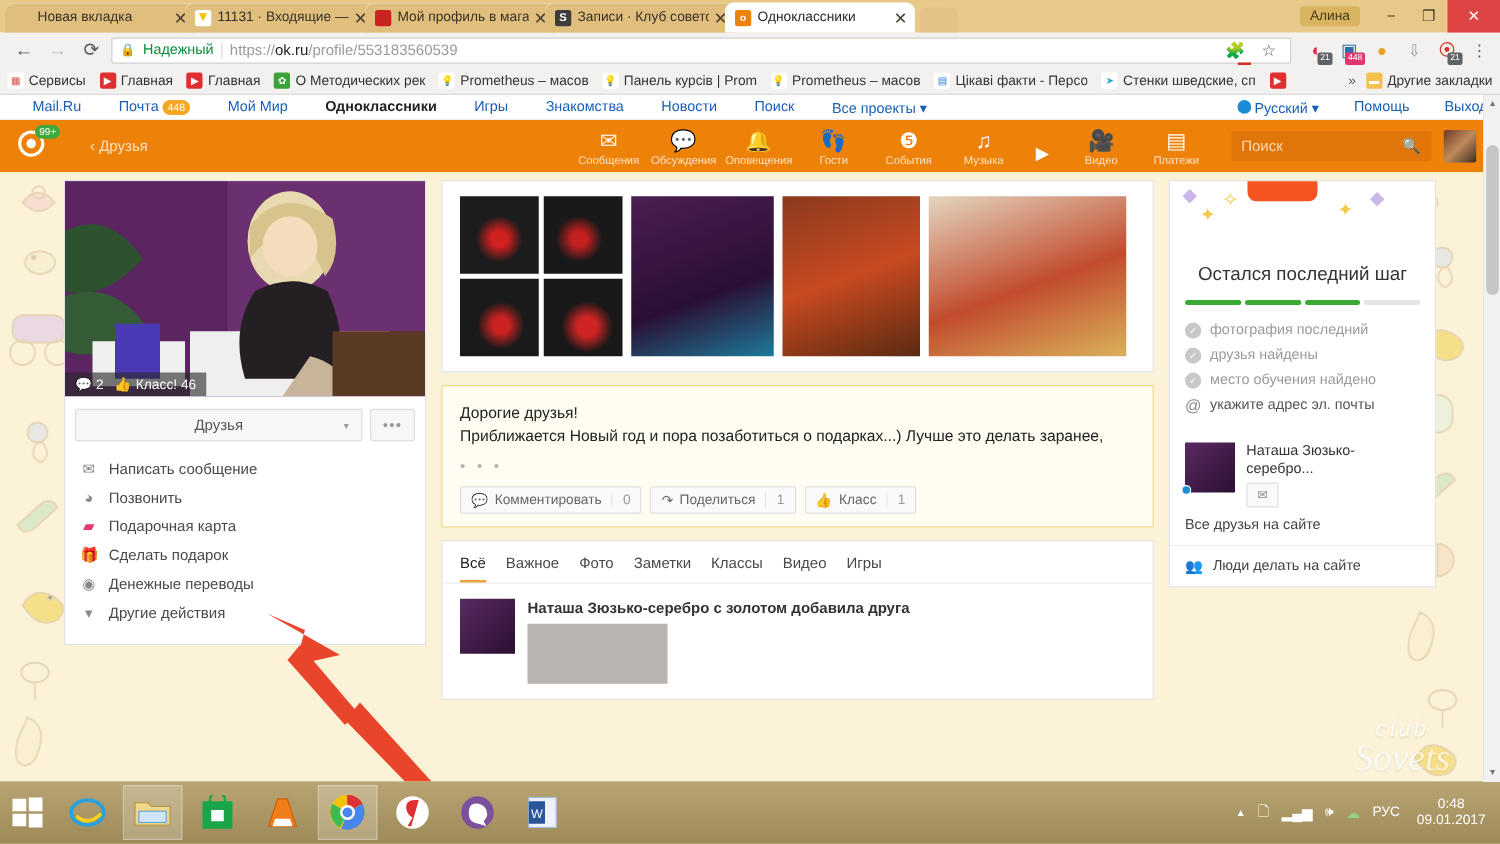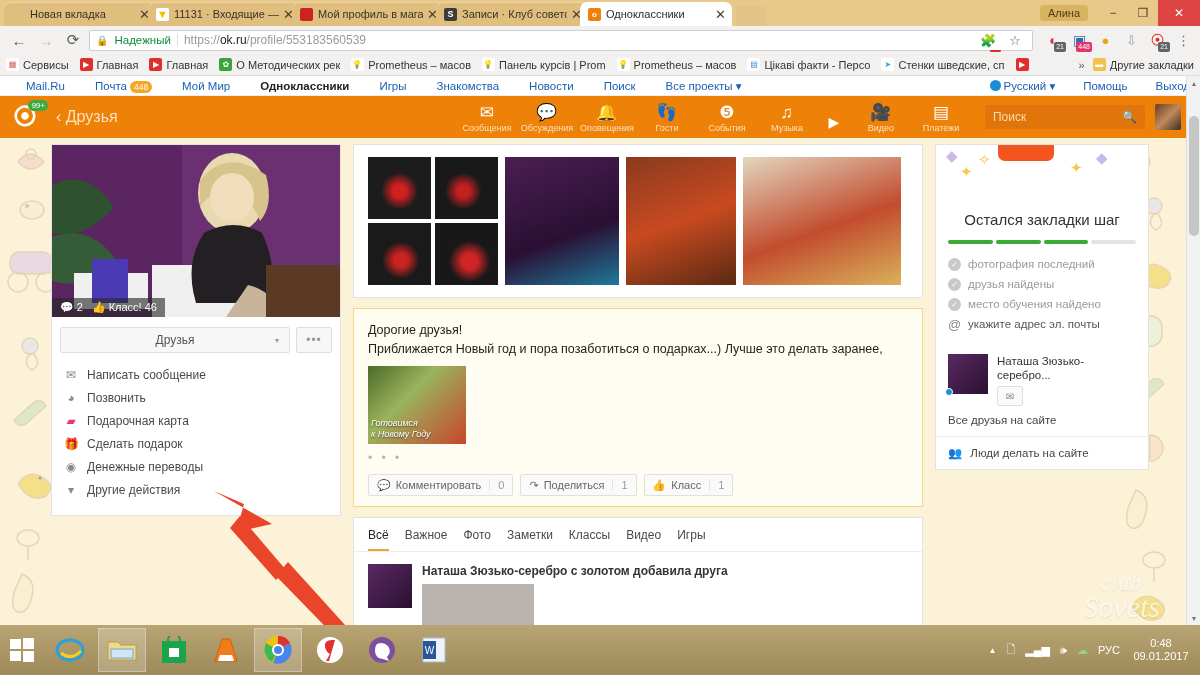--- a/index.html
+++ b/index.html
@@ -87,21 +87,21 @@
   .globe { width:11px; height:11px; border-radius:50%; background:#1a8cd8; display:inline-block; margin-right:3px; vertical-align:-1px; }
 
   
   .okhead { height:42px; background:#ee8208; display:flex; align-items:center; padding:0 10px; position:relative; }
   .oklogo { position:relative; width:30px; height:30px; display:flex; align-items:center; justify-content:center; }
   .oklogo .ok {
     font-size:24px; font-weight:bold; color:#fff; font-family:"Liberation Sans",sans-serif; line-height:22px;
   }
   .oklogo .cnt { position:absolute; right:-8px; top:-2px; background:#3fa93f; color:#fff; font-size:8px;
      border-radius:7px; padding:1px 3px; }
-  .backlink { color:#ffe1bd; font-size:16px; margin-left:16px; }
+  .backlink { color:#ffe1bd; font-size:12px; margin-left:32px; }
   .navitems { margin-left:auto; display:flex; align-items:flex-end; gap:0; }
   .nv { width:60px; text-align:center; color:#ffe6cb; font-size:9px; cursor:pointer; }
   .nv .gi { display:block; height:21px; font-size:17px; color:#fff; line-height:21px; }
   .nv .lb { display:block; opacity:.95; }
   .oksearch {
     margin-left:14px; width:160px; height:24px; background:#e0760a; border-radius:2px;
     display:flex; align-items:center; padding:0 8px; color:#ffd9ae; font-size:12px;
   }
   .oksearch .sq { margin-left:auto; font-size:12px; }
   .okavatar { width:26px; height:26px; margin-left:10px; border-radius:2px;
@@ -551,25 +551,20 @@
               <div style="background:radial-gradient(circle at 55% 62%,#cf2424 0 15%,#181818 40%)"></div>
             </div>
             <div class="ph p1"></div>
             <div class="ph p2"></div>
             <div class="ph p3"></div>
           </div>
 
           <div class="postcard">
             <div class="ptext">Дорогие друзья!</div>
             <div class="ptext">Приближается Новый год и пора позаботиться о подарках...) Лучше это делать заранее,</div>
-            <div class="pimg">
-              <div class="cap">
-                <span>Готовимся</span><br><span>к Новому Году</span>
-              </div>
-            </div>
             <div class="pdots">• • •</div>
             <div class="pactions">
               <div class="pact">
                 <span class="t">
                     <span>💬</span>
                     <span>Комментировать</span>
                   </span>
                 <span class="n">0</span>
               </div>
               <div class="pact">
@@ -612,21 +607,21 @@
         <div class="rcol">
           <div class="rcard">
             <div class="promo">
               <div class="bubble"></div>
               <span class="star" style="left:24px;top:18px">✦</span>
               <span class="star" style="left:42px;top:6px">✧</span>
               <span class="star" style="left:134px;top:14px">✦</span>
               <span class="star" style="left:160px;top:4px;color:#c9b7e8">◆</span>
               <span class="star" style="left:10px;top:2px;color:#c9b7e8">◆</span>
             </div>
-            <div class="steptitle">Остался закладки шаг</div>
+            <div class="steptitle">Остался последний шаг</div>
             <div class="prog">
               <i class="done"></i>
               <i class="done"></i>
               <i class="done"></i>
               <i></i>
             </div>
             <div class="steps">
               <div class="step">
                   <span class="ck">✓</span>
                   <span>фотография последний</span>

